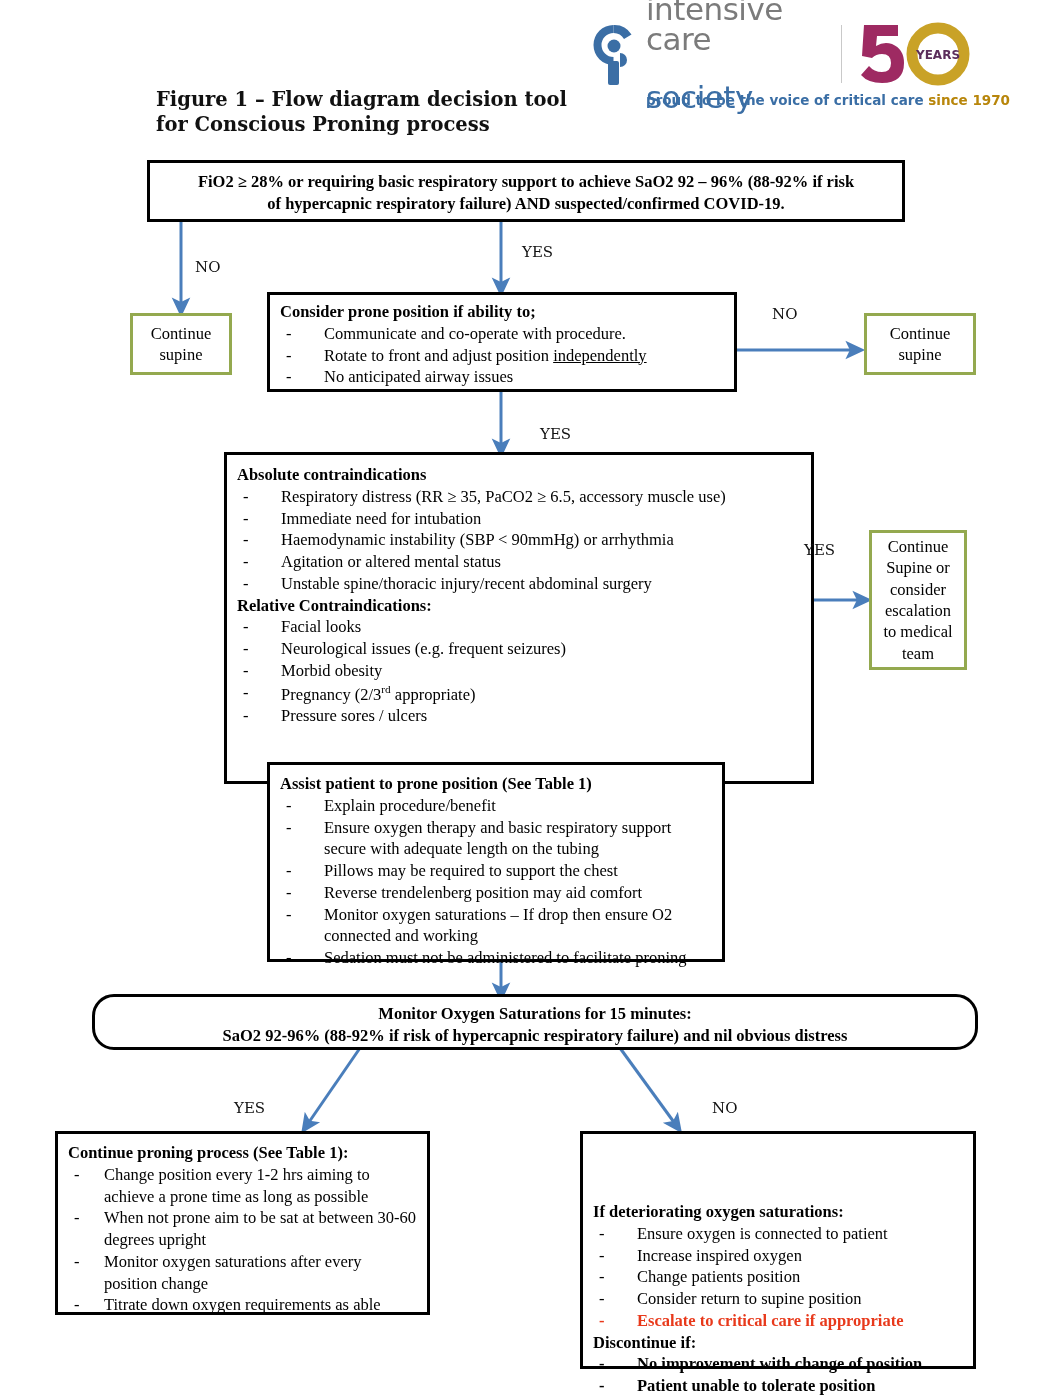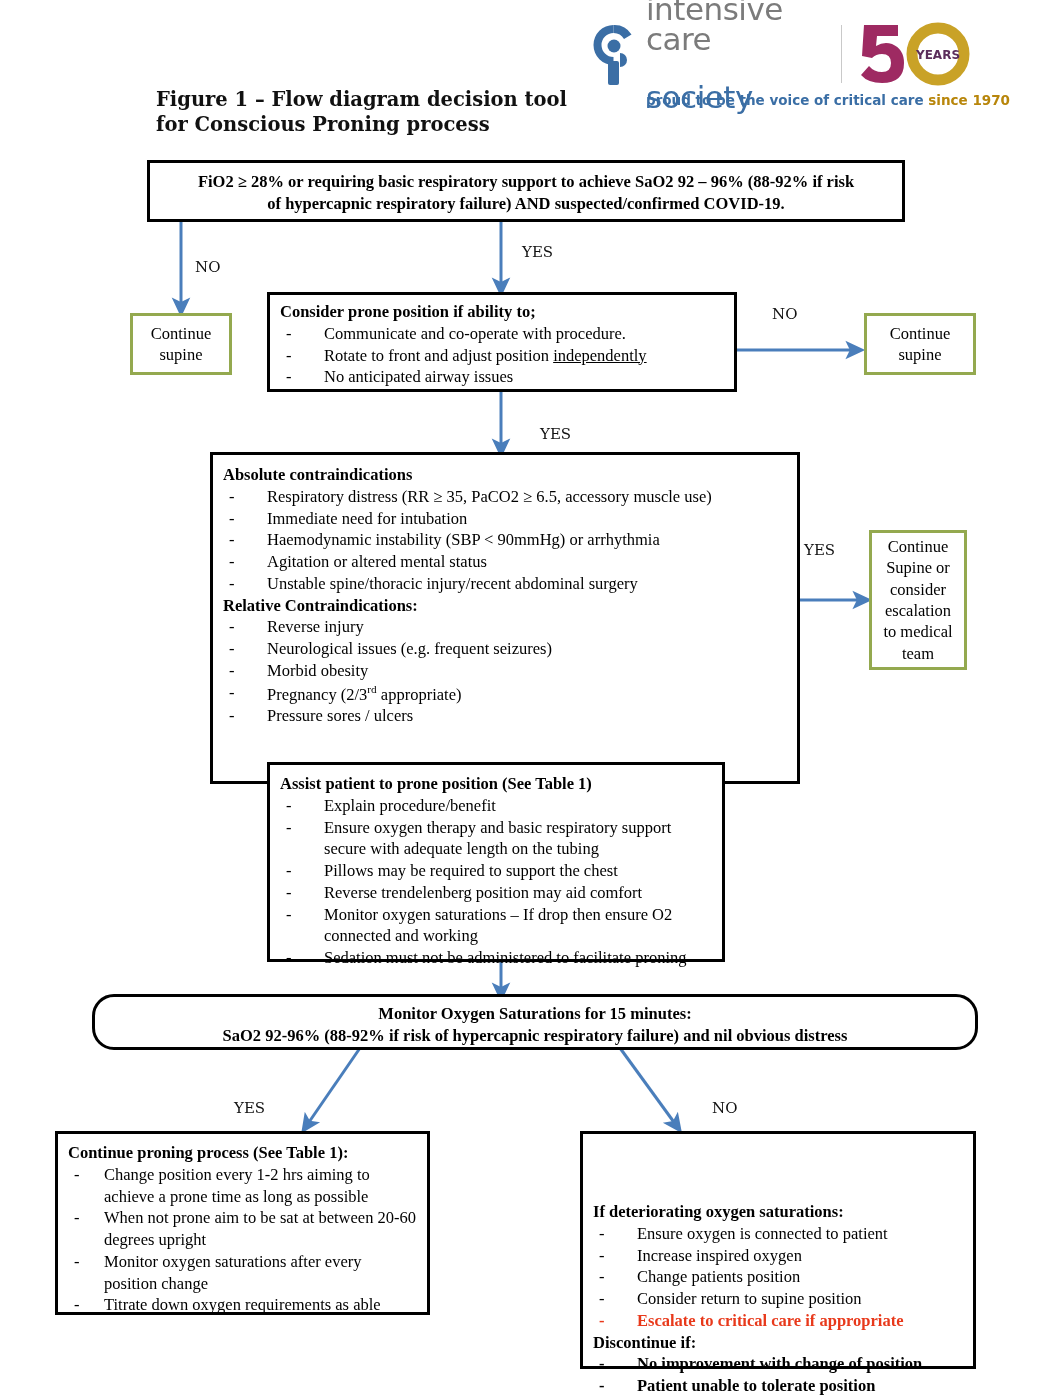--- a/index.html
+++ b/index.html
@@ -219,33 +219,33 @@
 
   <div class="box green" style="left:864px;top:313px;width:112px;height:62px;">
     <div class="note">
       <span><span>Continue</span><br>
       <span>supine</span></span>
     </div>
   </div>
 
   <div class="alabel" style="left:540px;top:425px;">YES</div>
 
-  <div class="box" style="left:210px;top:452px;width:590px;height:332px;">
+  <div class="box" style="left:224px;top:452px;width:590px;height:332px;">
     <div class="inner" style="padding-top:9px;">
       <div class="hd">Absolute contraindications</div>
       <ul class="blist">
         <li>Respiratory distress (RR ≥ 35, PaCO2 ≥ 6.5, accessory muscle use)</li>
         <li>Immediate need for intubation</li>
         <li>Haemodynamic instability (SBP &lt; 90mmHg) or arrhythmia</li>
         <li>Agitation or altered mental status</li>
         <li>Unstable spine/thoracic injury/recent abdominal surgery</li>
       </ul>
       <div class="hd">Relative Contraindications:</div>
       <ul class="blist">
-        <li>Reverse injury</li>
+        <li>Facial looks</li>
         <li>Neurological issues (e.g. frequent seizures)</li>
         <li>Morbid obesity</li>
         <li><span>Pregnancy (2/3</span><sup>rd</sup><span> appropriate)</span></li>
         <li>Pressure sores / ulcers</li>
       </ul>
     </div>
   </div>
 
   <div class="alabel" style="left:804px;top:541px;">YES</div>
 
@@ -284,21 +284,21 @@
   </div>
 
   <div class="alabel" style="left:234px;top:1099px;">YES</div>
   <div class="alabel" style="left:712px;top:1099px;">NO</div>
 
   <div class="box" style="left:55px;top:1131px;width:375px;height:184px;">
     <div class="inner" style="padding-top:8px;">
       <div class="hd">Continue proning process (See Table 1):</div>
       <ul class="blist" style="padding-left:0;">
         <li style="padding-left:36px;">Change position every 1-2 hrs aiming to achieve a prone time as long as possible</li>
-        <li style="padding-left:36px;">When not prone aim to be sat at between 20-60 degrees upright</li>
+        <li style="padding-left:36px;">When not prone aim to be sat at between 30-60 degrees upright</li>
         <li style="padding-left:36px;">Monitor oxygen saturations after every position change</li>
         <li style="padding-left:36px;">Titrate down oxygen requirements as able</li>
       </ul>
     </div>
   </div>
 
   <div class="box" style="left:580px;top:1131px;width:396px;height:238px;">
     <div class="inner" style="padding-top:19px;margin-top:48px;">
       <div class="hd">If deteriorating oxygen saturations:</div>
       <ul class="blist">

